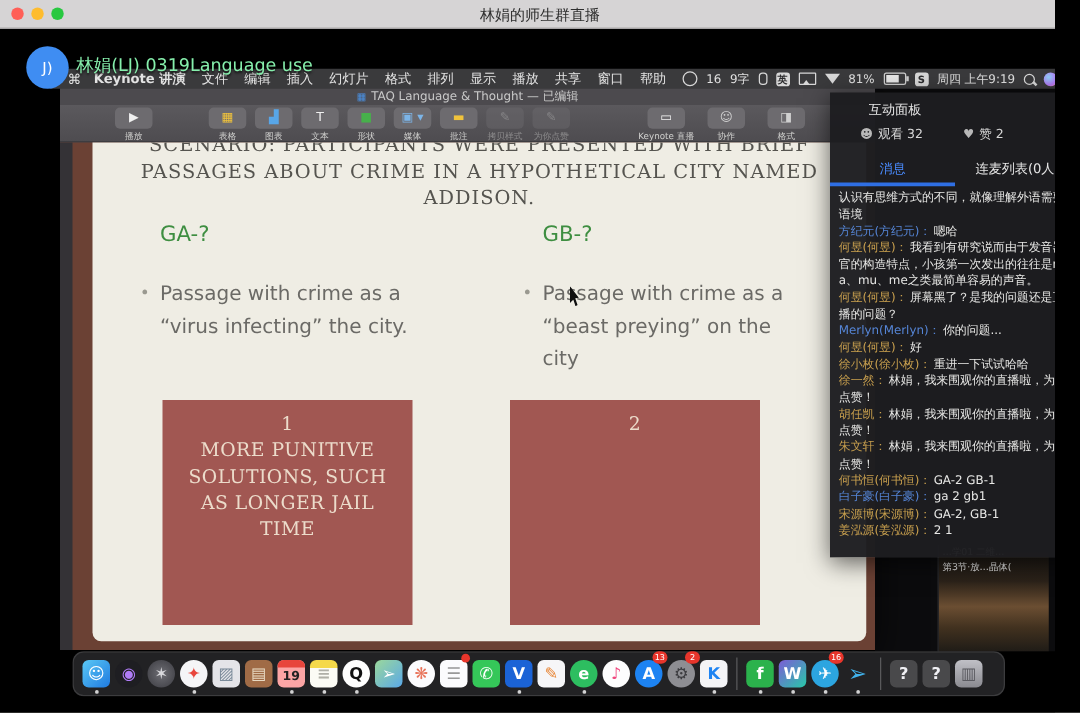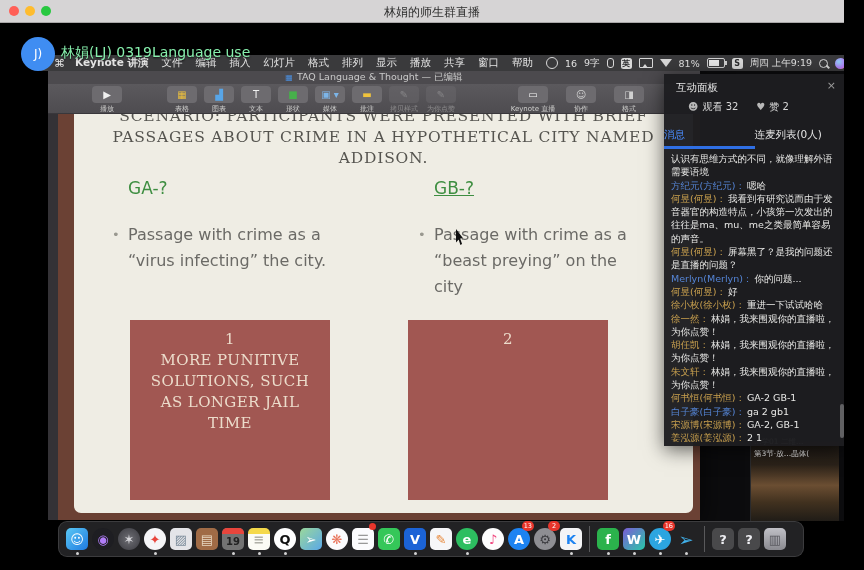--- a/index.html
+++ b/index.html
@@ -57,48 +57,48 @@
   .tb .dim{opacity:.45;}
   
   #kcanvas{position:absolute;left:0;top:44px;width:642px;height:406px;background:#6b4134;
            border-left:10px solid #343236;overflow:hidden;}
   #slide{position:absolute;left:16px;right:7px;top:-14px;bottom:7px;background:#efede4;border-radius:7px;}
   #slidetitle{position:absolute;left:0;right:0;top:6px;text-align:center;
               font-family:"DejaVu Serif","Liberation Serif",serif;font-size:15.5px;line-height:21px;
               color:#55544f;letter-spacing:.8px;}
   #slidetitle .inner{display:inline-block;max-width:545px;}
   .shead{position:absolute;top:78px;font-size:17px;color:#3e8e41;text-align:right;}
-  #ga-head{left:54px;} #gb-head{left:360px;text-decoration:underline;}
+  #ga-head{left:54px;} #gb-head{left:360px;}
   .sbullet{position:absolute;top:122px;width:215px;font-size:16px;line-height:26px;color:#6b6a66;}
   #ga-bullet{left:54px;} #gb-bullet{left:360px;}
   .sbullet::before{content:"•";position:absolute;left:-16px;color:#9a9990;font-size:13px;}
   .redbox{position:absolute;top:220px;width:200px;height:180px;background:#a15752;color:#ecdccb;
           font-family:"DejaVu Serif","Liberation Serif",serif;text-align:center;box-sizing:border-box;
           padding:9px 8px 0 8px;font-size:15px;line-height:21px;letter-spacing:.4px;}
   #box1{left:56px;} #box2{left:334px;}
   
   #cursor{position:absolute;left:456px;top:229px;width:11px;height:16px;background:#101010;z-index:40;
           clip-path:polygon(0 0,0 84%,24% 66%,40% 100%,55% 94%,38% 60%,64% 58%);
           filter:drop-shadow(0 0 1px #fff);}
   
   #desktop{position:absolute;left:700px;top:70px;width:145px;height:451px;background:#0c0c0e;z-index:5;}
   #thumb{position:absolute;left:50px;top:366px;width:88px;height:85px;overflow:hidden;border-left:1px solid #2a2a2c;
          background:linear-gradient(180deg,#191613 0%,#2b2219 34%,#6b4e32 58%,#41311f 78%,#201c17 100%);}
   #thumb .cap{color:#e8e8e8;font-size:7.5px;line-height:10px;padding:1px 3px;white-space:nowrap;}
   
   #panel{position:absolute;left:664px;top:74px;width:181px;height:372px;background:rgba(29,29,32,.97);
-         z-index:50;box-shadow:0 4px 18px rgba(0,0,0,.6);color:#e6e6e6;}
+         z-index:50;box-shadow:0 4px 18px rgba(0,0,0,.6);color:#e6e6e6;padding-left:19px;}
   #panel .phead{position:relative;height:22px;}
   #panel .ptitle{position:absolute;left:12px;top:7px;font-size:10.5px;}
   #panel .pclose{position:absolute;right:9px;top:5px;font-size:11px;color:#9a9a9a;}
-  #pstats{position:absolute;left:0;top:26px;width:100%;display:flex;gap:18px;padding-left:24px;
+  #pstats{position:absolute;left:0;top:26px;width:100%;display:flex;gap:32px;padding-left:24px;
           box-sizing:border-box;font-size:10px;color:#d8d8d8;align-items:center;}
   #pstats .sic{color:#b8b8b8;font-size:10px;margin-right:4px;}
   #ptabs{position:absolute;left:0;top:54px;width:100%;height:16px;display:flex;font-size:10.5px;}
-  #ptabs .ptab{flex:1;}
+  #ptabs .ptab{flex:1;text-align:center;}
   #ptabs .active{color:#4a8cff;}
   #ptabline{position:absolute;left:0;top:72px;width:50%;height:2.5px;background:#2f6fe4;}
   #pmsgs{position:absolute;left:0;top:78px;bottom:4px;width:100%;box-sizing:border-box;padding:0 7px;
          font-size:9.5px;line-height:13.3px;overflow:hidden;word-break:break-all;}
   .mu{margin-right:2px;}
   .mu.gold{color:#c9a04e;} .mu.blue{color:#5585d6;} .mt{color:#e8e8e6;}
   #pscroll{position:absolute;right:1px;top:330px;width:4px;height:34px;background:rgba(255,255,255,.3);border-radius:2px;}
   
   #dock{position:absolute;left:58px;top:521px;width:746px;height:36px;background:rgba(62,62,66,.55);
         border:1px solid rgba(255,255,255,.12);border-radius:9px;box-sizing:border-box;
@@ -304,21 +304,21 @@
         <span class="dk rnd" style="background: rgb(245, 245, 247); color: rgb(232, 69, 60);">✦</span>
         <span class="rundot"></span>
       </div>
       <div class="dock-item">
         <span class="dk" style="background: rgb(228, 228, 232); color: rgb(122, 138, 153);">▨</span>
       </div>
       <div class="dock-item">
         <span class="dk" style="background: rgb(160, 107, 70); color: rgb(232, 217, 194);">▤</span>
       </div>
       <div class="dock-item">
-        <span class="dk cal" style="background: #737373; color: rgb(34, 34, 34);">19</span>
+        <span class="dk cal" style="background: #fca5a5; color: rgb(34, 34, 34);">19</span>
         <span class="rundot"></span>
       </div>
       <div class="dock-item">
         <span class="dk" style="background: linear-gradient(rgb(245, 217, 74) 0%, rgb(245, 217, 74) 28%, rgb(251, 251, 245) 28%); color: rgb(176, 176, 168);">≡</span>
         <span class="rundot"></span>
       </div>
       <div class="dock-item">
         <span class="dk rnd" style="background: rgb(254, 254, 254); color: rgb(17, 17, 17);">Q</span>
         <span class="rundot"></span>
       </div>

